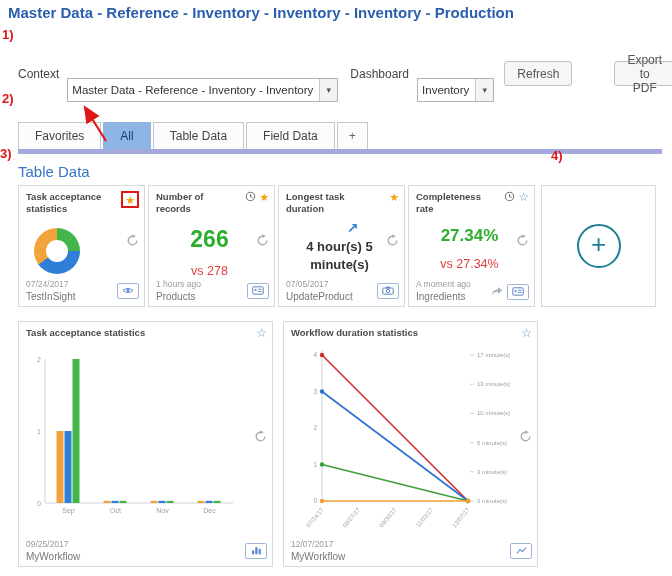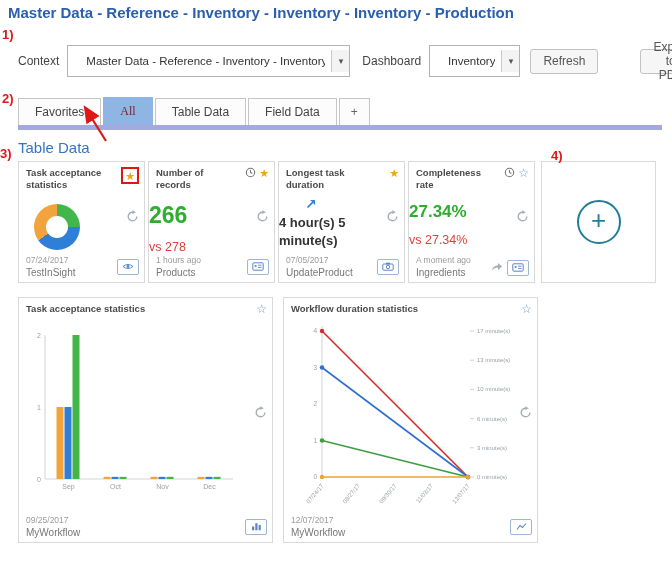--- a/index.html
+++ b/index.html
@@ -3,33 +3,33 @@
 <meta charset="utf-8">
 <style>
   html,body{margin:0;padding:0;background:#fff;}
   body{font-family:"Liberation Sans","DejaVu Sans",sans-serif;}
   .page{position:relative;width:672px;height:576px;background:#fff;overflow:hidden;}
 
   .page-title{margin:4px 0 0 8px;font-size:15px;font-weight:bold;color:#2b5fad;}
 
   .context-bar{display:flex;align-items:center;margin:24px 0 0 18px;font-size:12px;color:#444;}
   .ctx-label{margin-right:8px;}
-  .sel{display:inline-flex;align-items:center;justify-content:space-between;border:1px solid #b3b3b3;background:#fff;height:32px;font-size:11.5px;color:#333;padding-left:18px;box-sizing:border-box;cursor:default;}
+  .sel{display:inline-flex;align-items:center;justify-content:space-between;border:1px solid #b3b3b3;background:#fff;height:24px;font-size:11.5px;color:#333;padding-left:4px;box-sizing:border-box;cursor:default;margin-top:33px;}
   .sel .val{white-space:nowrap;overflow:hidden;}
   .sel-arrow{width:17px;height:22px;margin-left:6px;border-left:1px solid #c9c9c9;background:#f3f3f3;display:flex;align-items:center;justify-content:center;font-size:9px;color:#555;}
   .sel-context{width:283px;}
   .sel-dash{width:92px;margin-left:8px;}
   .dash-label{margin-left:12px;margin-right:0;}
   .btn{height:25px;padding:0 12px;border:1px solid #c2c2c2;background:#f6f6f6;border-radius:3px;font-size:12px;color:#555;display:inline-flex;align-items:center;}
   .btn-refresh{margin-left:10px;text-align:right;}
   .btn-export{margin-left:42px;}
 
   .tabs{display:flex;align-items:flex-end;margin:20px 0 0 18px;}
   .tab{border:1px solid #c6c6c6;border-bottom:none;background:#fcfcfc;color:#444;font-size:12px;padding:6px 16px;margin-right:2px;}
-  .tab.active{background:#8fb5e5;color:#7f1d1d;border-color:#8fb5e5;font-family:Liberation Serif, serif;}
+  .tab.active{background:#8fb5e5;color:#0c4a6e;border-color:#8fb5e5;}
   .tab.plus{padding:6px 11px;color:#666;}
   .tab-underline{margin-left:18px;width:644px;height:5px;background:#a3a9dd;}
 
   .section-title{margin:9px 0 5px 18px;font-size:15px;color:#3576c4;}
 
   .cards-row{display:flex;margin-left:18px;}
   .row1{gap:3px;}
   .row2{gap:10px;margin-top:14px;}
   .card{position:relative;background:#fff;border:1px solid #d9d9d9;box-sizing:border-box;}
   .c1{width:127px;height:122px;}
@@ -39,21 +39,21 @@
   .card-title{font-size:9.5px;font-weight:bold;color:#4a4a4a;line-height:1.3;max-width:80px;}
   .c2 .card-title{max-width:200px;}
   .head-icons{display:flex;gap:3px;align-items:flex-start;}
   .star{font-size:11px;color:#f2a50c;line-height:12px;cursor:pointer;}
   .star.outline{color:#6b9bd2;font-size:12px;}
   .star-annot{display:inline-block;border:2px solid #e01717;padding:0 2px;line-height:12px;}
 
   .refresh-btn{position:absolute;right:5px;top:48px;cursor:pointer;}
   .c2 .refresh-btn{top:108px;}
 
-  .card-body-center{position:absolute;top:40px;left:0;right:4px;}
+  .card-body-center{position:absolute;top:40px;left:0;right:4px;text-align:center;}
   .big-green{font-size:23px;font-weight:bold;color:#2eae2e;}
   .big-green.small{font-size:17px;}
   .vs-red{font-size:12.5px;font-weight:normal;color:#e03e3e;margin-top:11px;}
   .trend{font-size:14px;font-weight:bold;color:#2f7ed8;padding-left:26px;}
   .dur-text{font-size:13px;font-weight:bold;color:#333;line-height:1.35;margin-top:2px;max-width:86px;display:inline-block;}
 
   .donut{position:absolute;left:15px;top:42px;width:46px;height:46px;border-radius:50%;}
   .donut .hole{position:absolute;inset:12px;background:#fff;border-radius:50%;}
 
   .card-foot{position:absolute;left:7px;right:5px;bottom:4px;display:flex;justify-content:space-between;align-items:center;}

